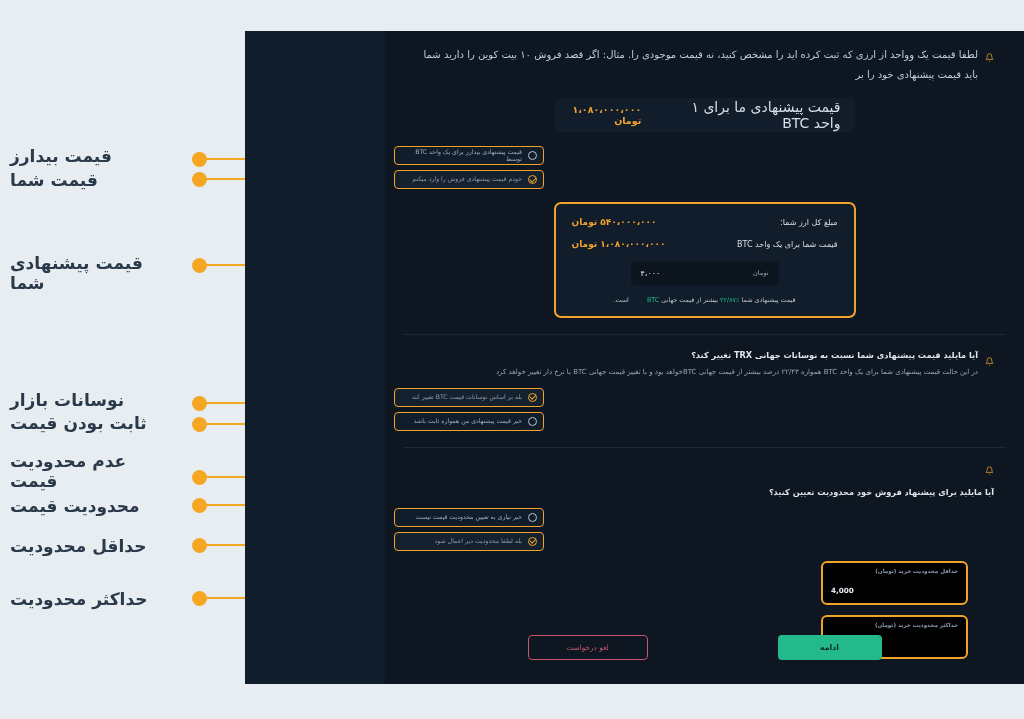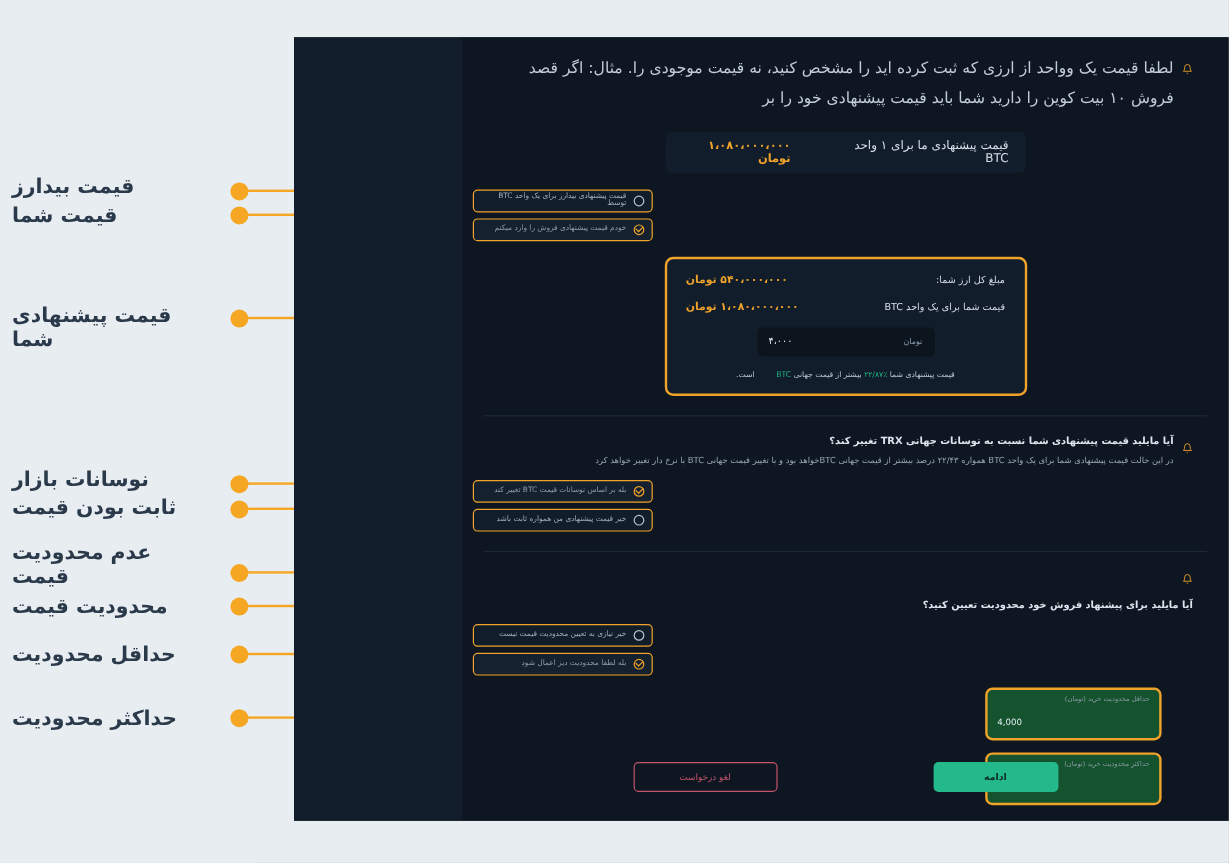--- a/index.html
+++ b/index.html
@@ -64,21 +64,21 @@
   }
 
   .row-note {
     display: flex;
     align-items: flex-start;
     gap: 7px;
     padding: 14px 12px 0 12px;
   }
   .bell { flex: 0 0 auto; margin-top: 2px; }
   .note-text {
-    font-size: 13px;
+    font-size: 10px;
     line-height: 1.95;
     color: #c2ccd8;
     text-align: right;
     flex: 1;
   }
   .note-title {
     font-size: 8.2px;
     color: #dde5ee;
     font-weight: 700;
     line-height: 1.7;
@@ -92,21 +92,21 @@
 
   
   .ourprice {
     margin: 14px auto 0 auto;
     width: 300px; height: 34px;
     background: #121d2b;
     border-radius: 5px;
     display: flex; align-items: center; justify-content: space-between;
     padding: 0 14px;
   }
-  .ourprice .lbl { font-size: 10px; color: #d7dfe9; padding-left: 44px; }
+  .ourprice .lbl { font-size: 14px; color: #d7dfe9; padding-left: 44px; }
   .ourprice .val { font-size: 9.5px; color: #f0a32a; font-weight: 700; }
 
   
   .opts { margin-top: 14px; display: flex; flex-direction: column; align-items: flex-start; gap: 5px; padding-right: 0; }
   .opt {
     width: 150px; height: 19px;
     border: 1px solid #f0a32a;
     border-radius: 4px;
     background: #121d2b;
     display: flex; align-items: center;
@@ -166,23 +166,24 @@
 
   
   .divider { height: 1px; background: #1d2836; margin: 16px 0 0 0; }
 
   
   .limits { margin-top: 10px; }
   .limitbox {
     width: 147px; height: 44px;
     border: 2px solid #f0a32a;
     border-radius: 6px;
-    background: #14532d;
+    background: #000000;
     padding: 5px 8px 0 8px;
     margin-bottom: 10px;
+    font-weight: bold;
   }
   .limitbox .cap { font-size: 5.6px; color: #8e9bab; text-align: right; line-height: 1.4; }
   .limitbox .val { font-size: 7.2px; color: #e6ecf3; text-align: left; direction: ltr; margin-top: 10px; }
 
   
   .footer {
     position: absolute;
     left: 0; right: 0; bottom: 24px;
     display: flex; align-items: center; justify-content: center;
     gap: 130px;

